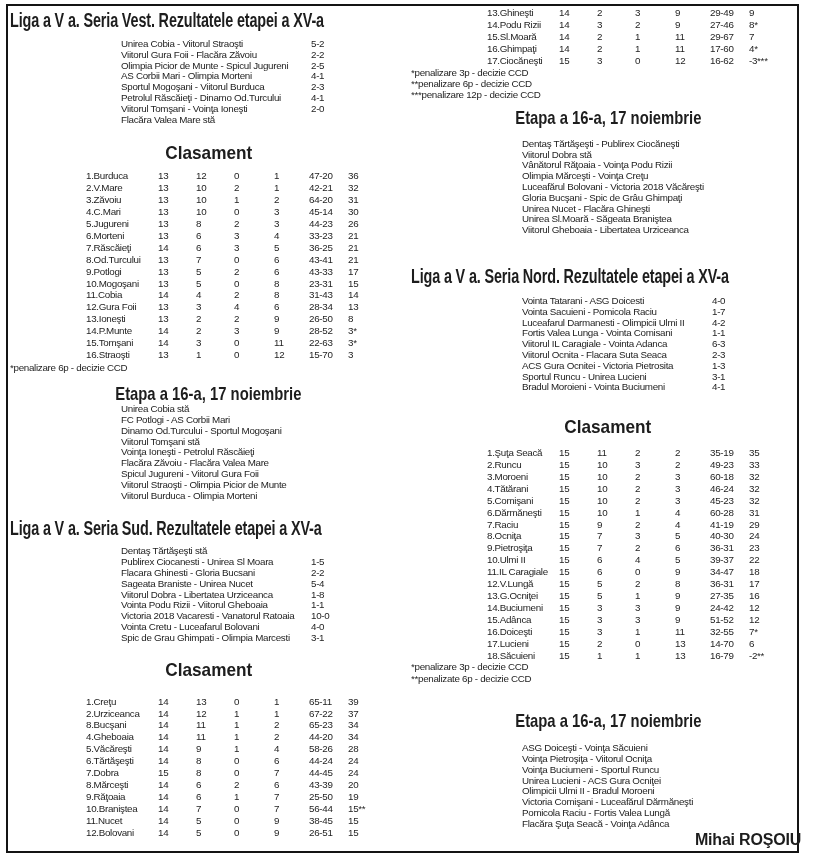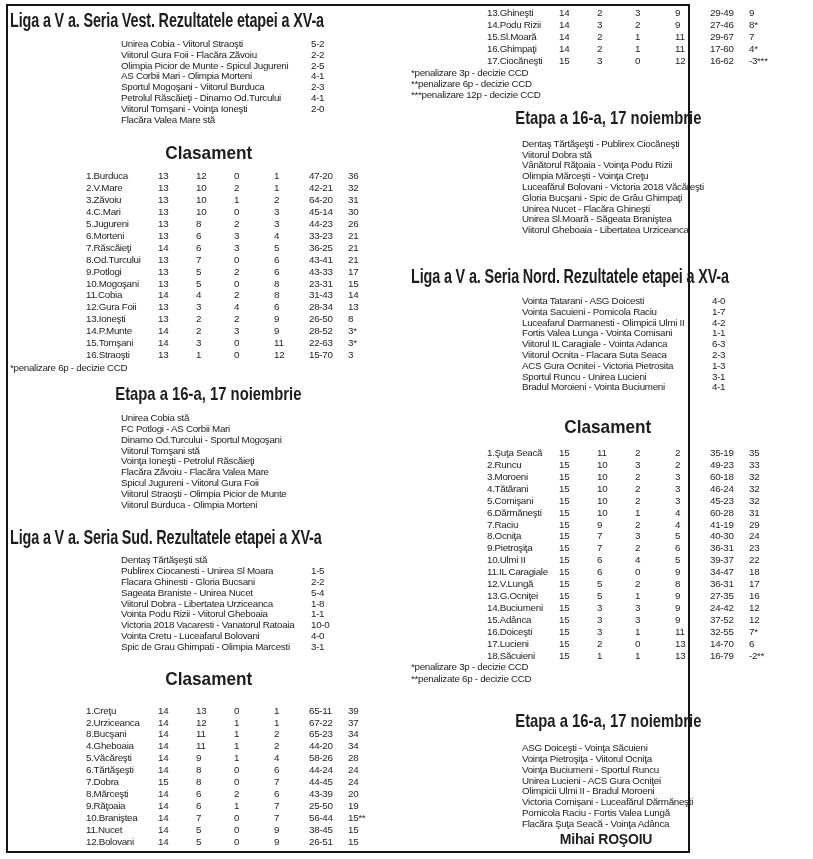--- a/index.html
+++ b/index.html
@@ -2,21 +2,21 @@
 <html><head>
 <meta charset="utf-8">
 <style>
   html,body{margin:0;padding:0;}
   body{
     width:813px;height:859px;position:relative;background:#ffffff;
     font-family:"Liberation Sans",sans-serif;color:#1d1d1d;
     overflow:hidden;
   }
   .frame{
-    position:absolute;left:6px;top:4px;width:684px;height:849px;
+    position:absolute;left:6px;top:4px;width:793px;height:849px;
     border:2px solid #141414;box-sizing:border-box;background:#fff;
   }
   .col{position:absolute;top:0;}
   .col-left{left:2px;width:397px;}
   .col-right{left:403px;width:394px;}
 
   .sec-title{
     font-size:20px;font-weight:bold;white-space:nowrap;line-height:21px;
     transform:scaleX(0.72);transform-origin:0 50%;letter-spacing:-0.2px;
   }
@@ -35,32 +35,32 @@
   .results .row{display:flex;}
   .results .c0{width:190px;flex:0 0 auto;}
   .results .c1{flex:0 0 auto;}
 
   .standings{margin-left:76px;line-height:11.9px;}
   .standings .row{display:grid;grid-template-columns:72px 38px 38px 40px 35px 39px auto;}
 
   .notes{line-height:11.4px;}
 
   .sig{
-    text-align:center;font-weight:bold;font-size:14px;letter-spacing:-0.2px;
+    text-align:right;font-weight:bold;font-size:16px;letter-spacing:-0.2px;
     padding-right:4px;
   }
 
   
   .lt1{margin-top:4px;}   
   .lt2{margin-top:8px;}   
   .lt3{margin-top:17px;}  
   .lt4{margin-top:7px;}   
   .lt5{margin-top:1px;}   
   .lt6{margin-top:10px;}  
-  .lt7{margin-top:9px;}   
+  .lt7{}   
   .lt8{margin-top:17px;}  
   .lt9{margin-top:7px;}   
   .lt10{margin-top:15px;} 
   .lt11{margin-top:16px;}  
 
   
   .rt1{margin-top:1px;}   
   .rt2{margin-top:0px;}   
   .rt3{margin-top:6px;}   
   .rt4{margin-top:11px;}  
@@ -689,21 +689,21 @@
           <span class="c4">9</span>
           <span class="c5">24-42</span>
           <span class="c6">12</span>
         </div>
         <div class="row">
           <span class="c0">15.Adânca</span>
           <span class="c1">15</span>
           <span class="c2">3</span>
           <span class="c3">3</span>
           <span class="c4">9</span>
-          <span class="c5">37-52</span>
+          <span class="c5">51-52</span>
           <span class="c6">12</span>
         </div>
         <div class="row">
           <span class="c0">16.Doiceşti</span>
           <span class="c1">15</span>
           <span class="c2">3</span>
           <span class="c3">1</span>
           <span class="c4">11</span>
           <span class="c5">32-55</span>
           <span class="c6">7*</span>

